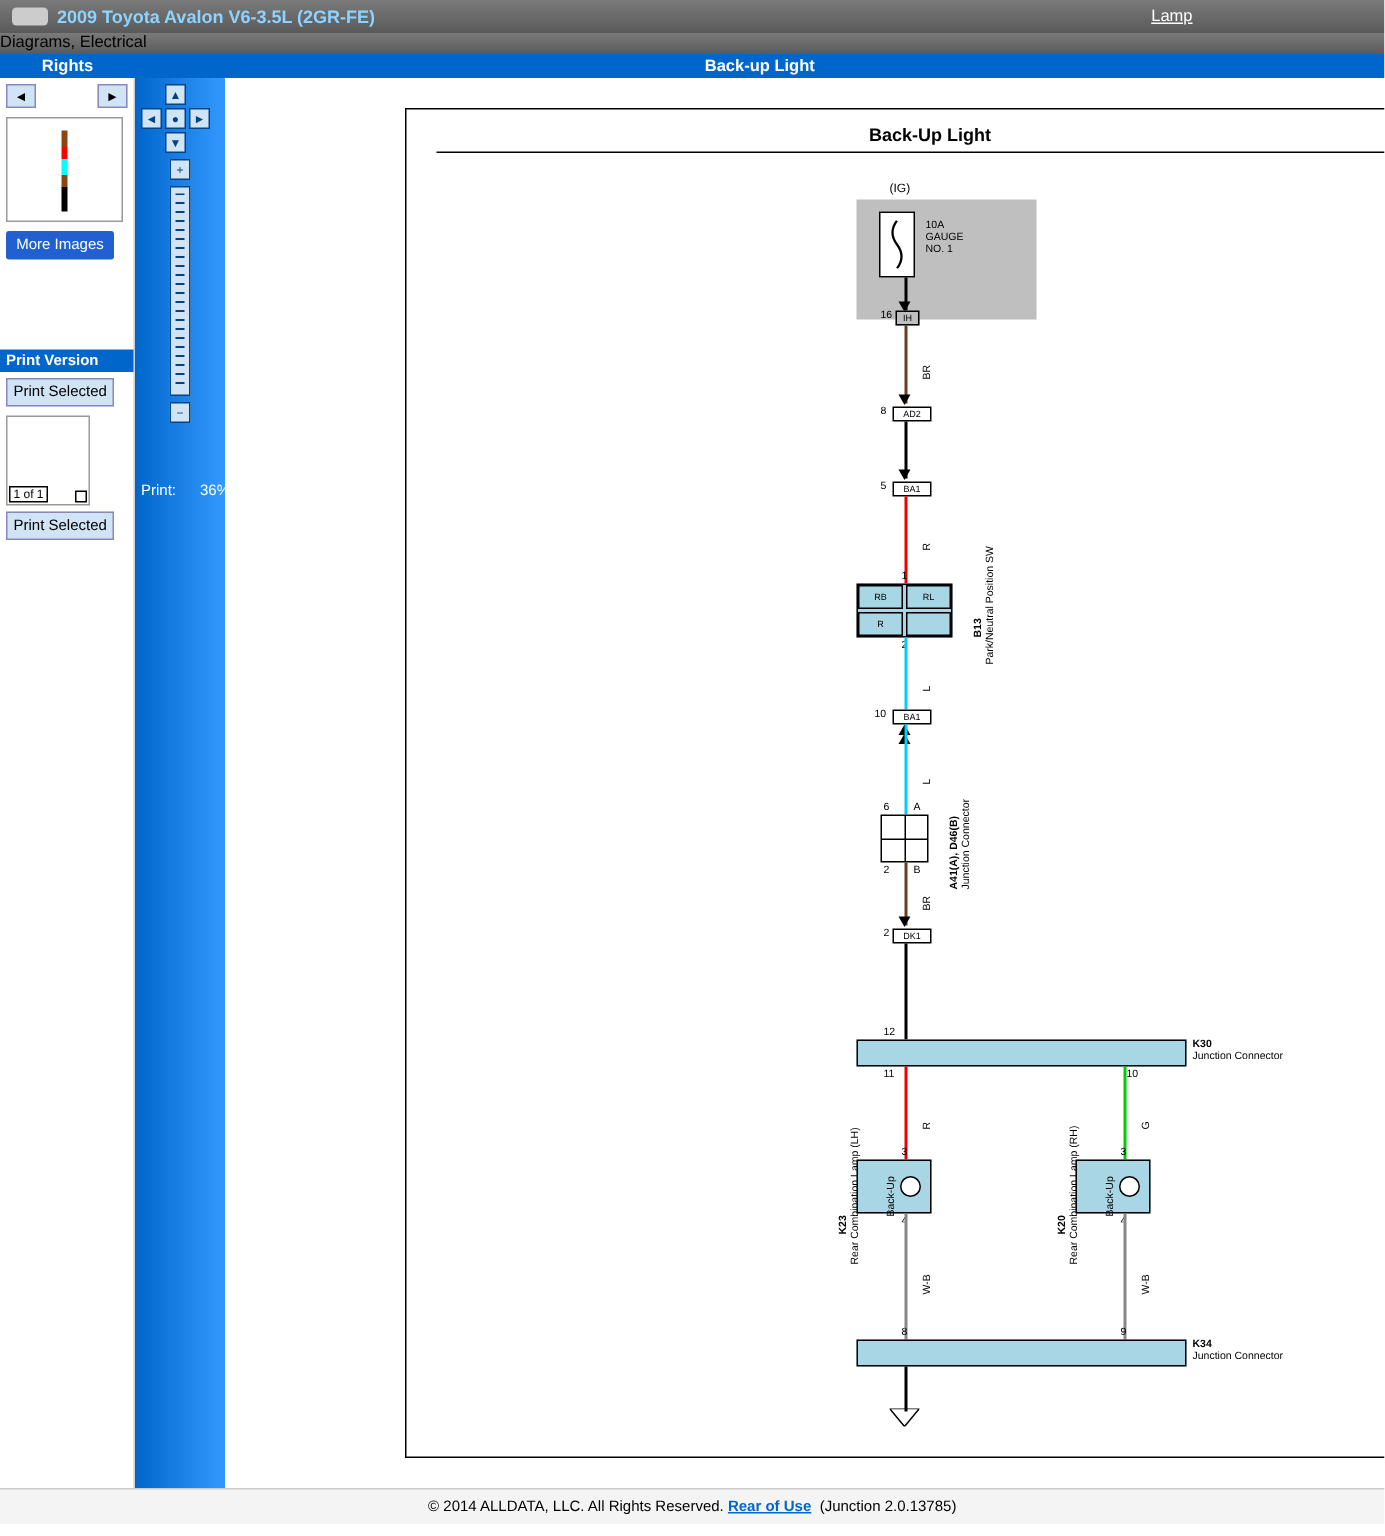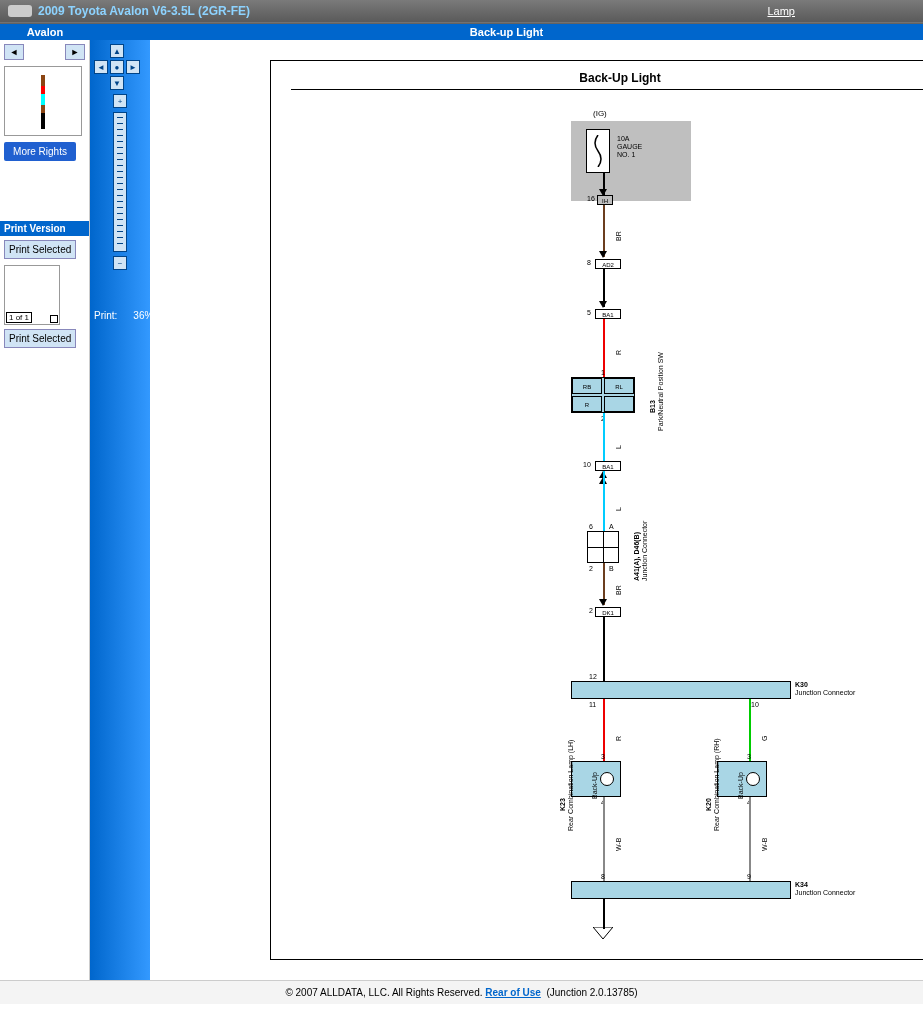--- a/index.html
+++ b/index.html
@@ -69,37 +69,38 @@
 <body>
 
 <div class="top-header">
   <div class="car-icon"></div>
   <div>
     <div class="vehicle">2009 Toyota Avalon V6-3.5L (2GR-FE)</div>
   </div>
   <a class="help">Lamp</a>
 </div>
 <div style="background:linear-gradient(#7a7a7a,#5a5a5a);padding-bottom:2px;">
+  <div class="sub2">Diagrams, Electrical</div>
 </div>
 
 <div class="title-bar">
-  <div class="left">Avalon</div>
+  <div class="left">Rights</div>
   <div class="right">Back-up Light</div>
 </div>
 
 <div class="main">
   <div class="sidebar-left">
     <div class="nav-arrows">
       <div class="arrow-btn">◄</div>
       <div class="arrow-btn">►</div>
     </div>
     <div class="thumb">
         <div class="thumb-mini"></div>
       </div>
-    <button class="more-images">More Rights</button>
+    <button class="more-images">More Images</button>
     <div class="pf-header">Print Version</div>
     <button class="print-sel">Print Selected</button>
     <div class="pf-thumb">
       <div class="pg">1 of 1</div>
       <div class="cb"></div>
     </div>
     <button class="print-sel">Print Selected</button>
   </div>
 
   <div class="zoom-panel">
@@ -238,16 +239,16 @@
         <div class="wire bk" style="left:332px;top:808px;height:30px;"></div>
         <svg style="position:absolute;left:322px;top:836px;" width="20" height="12">
             <path d="M0 0 L20 0 L10 12 Z" fill="none" stroke="#000"></path>
           </svg>
       </div>
     </div>
   </div>
 </div>
 
 <div class="footer">
-  <span>© 2007 ALLDATA, LLC. All Rights Reserved.</span>
+  <span>© 2014 ALLDATA, LLC. All Rights Reserved.</span>
   <a href="#">Rear of Use</a>
   &nbsp;<span>(Junction 2.0.13785)</span>
 </div>
 
 </body></html>

